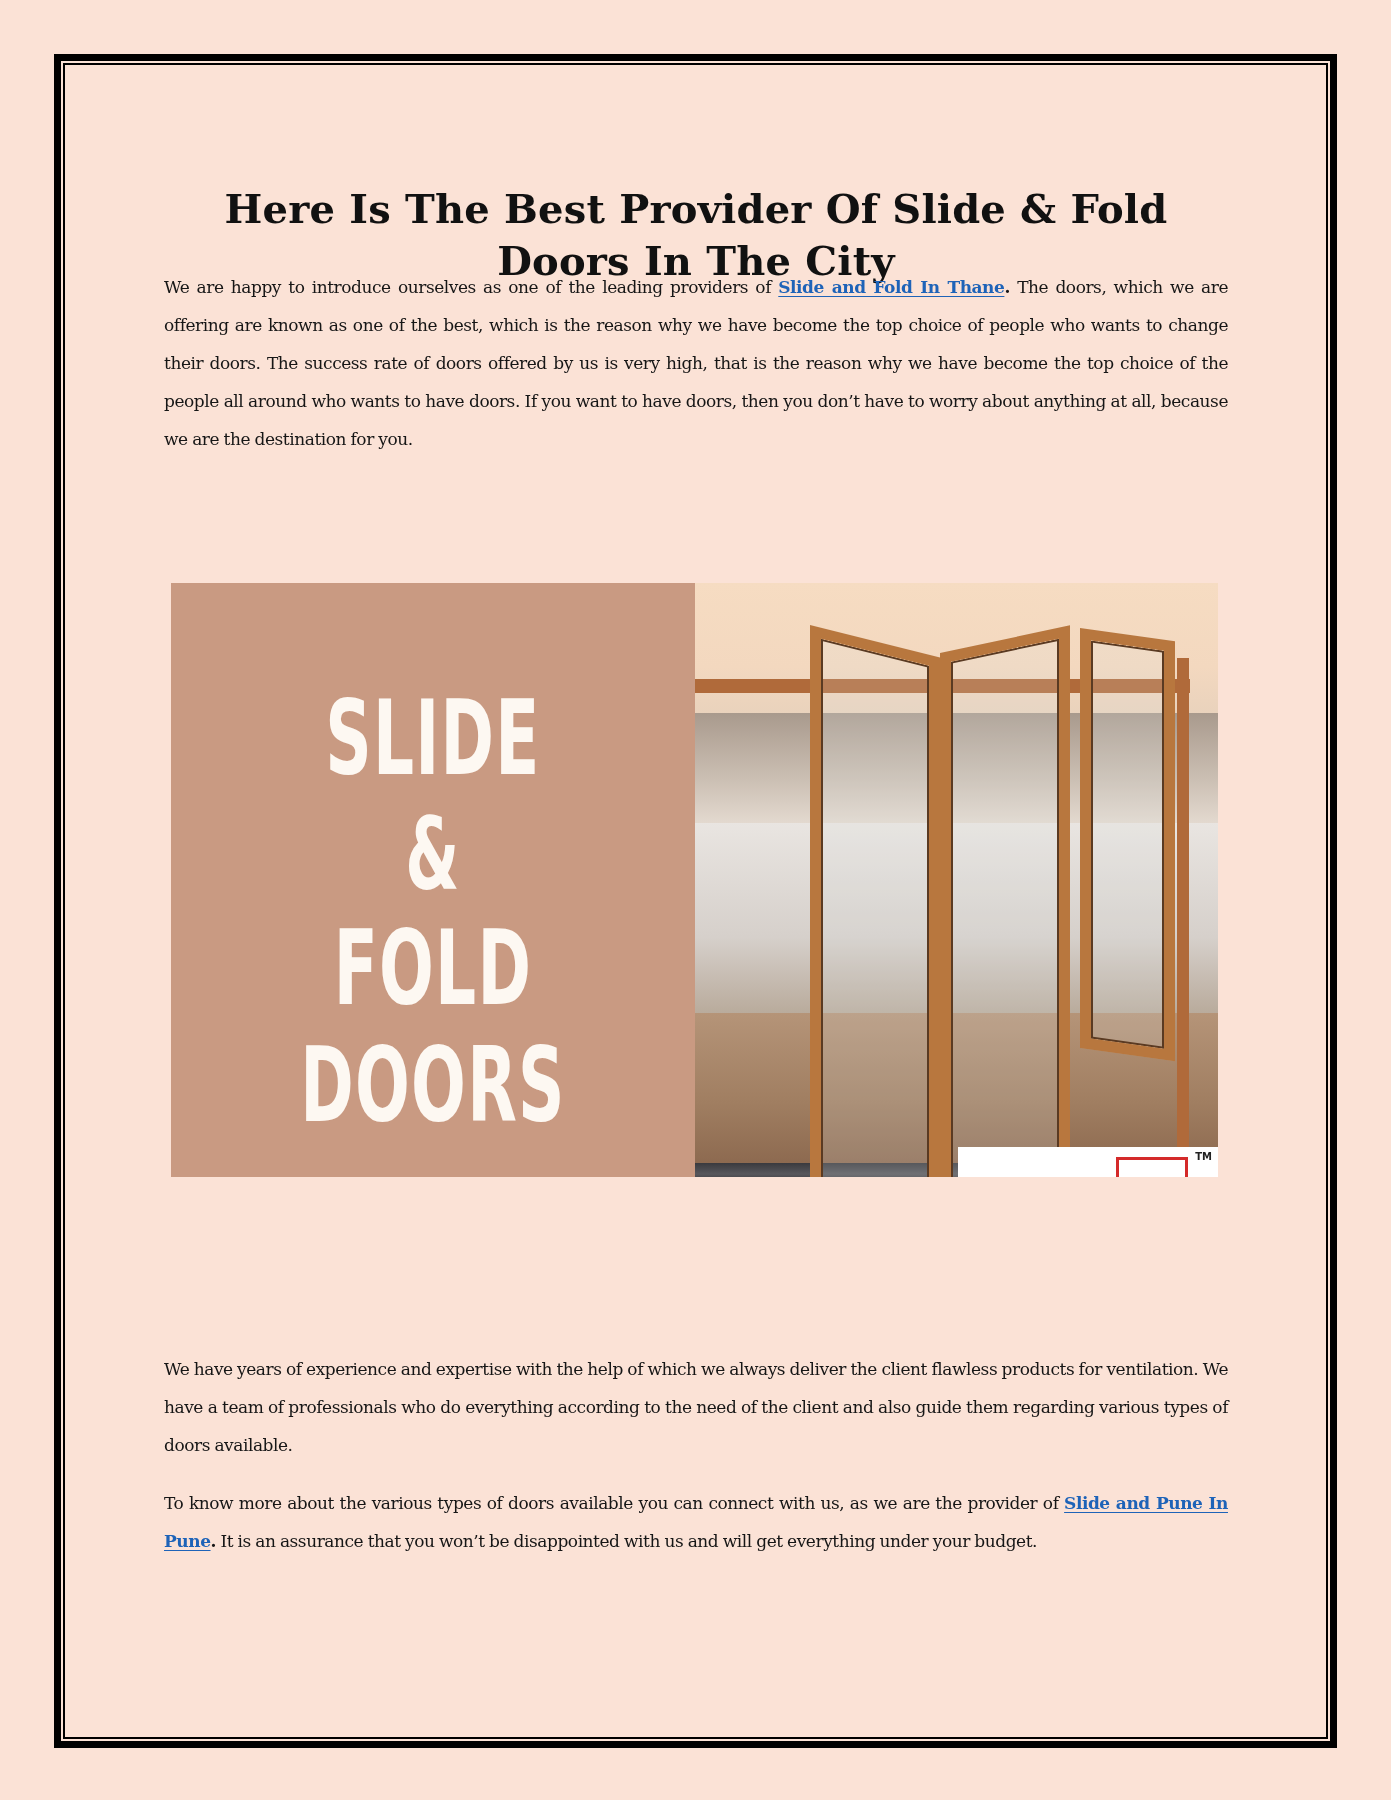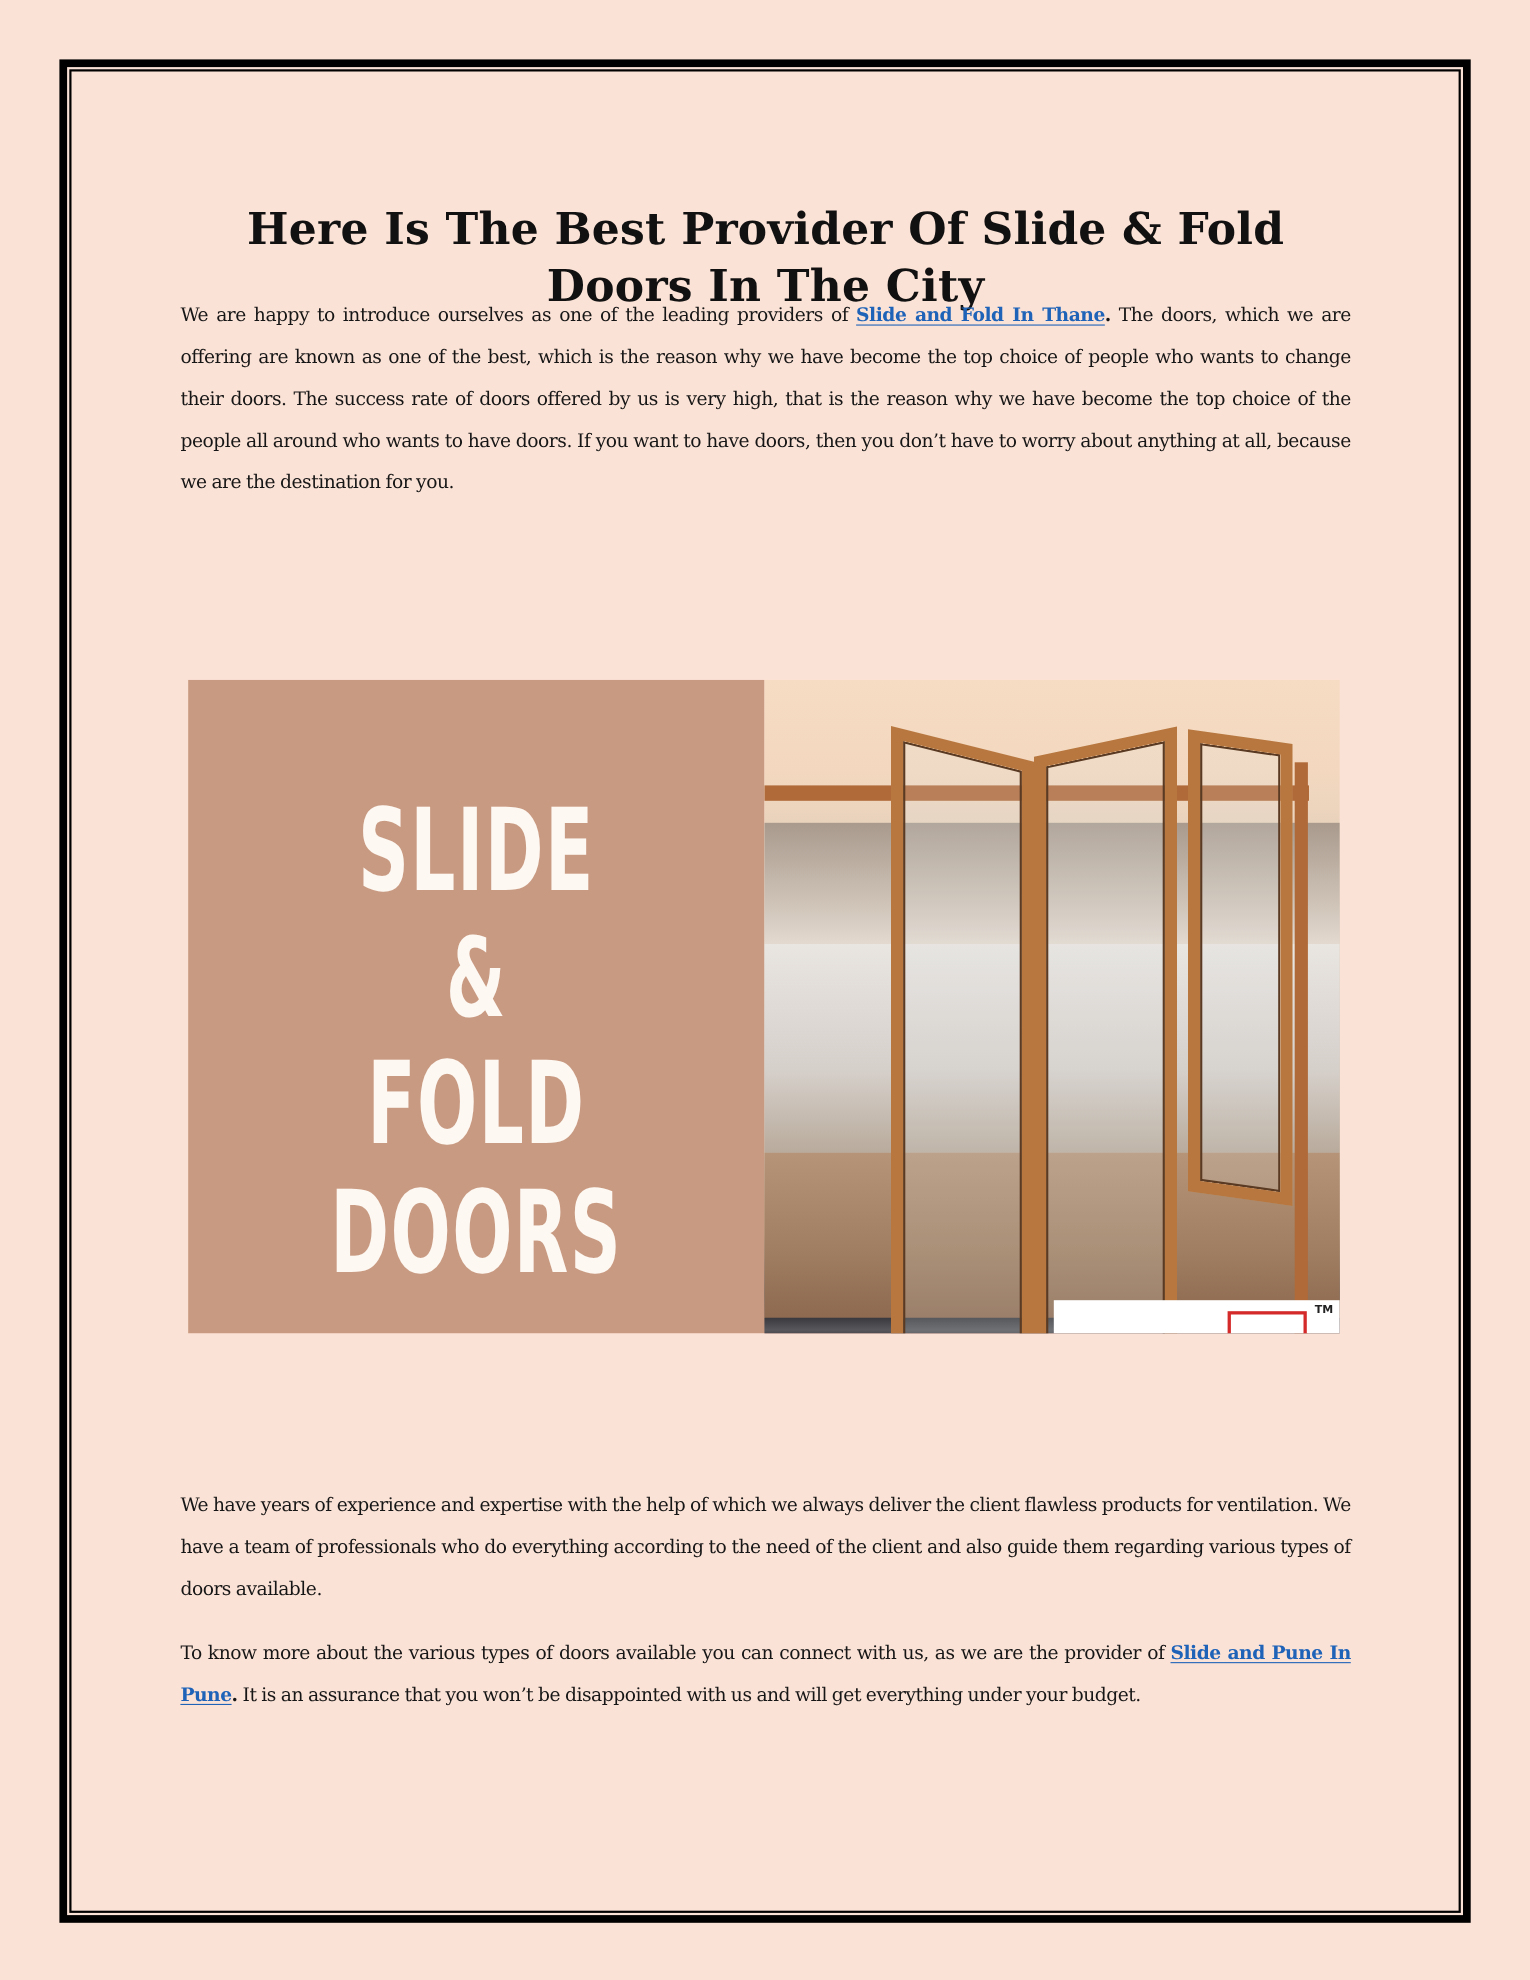--- a/index.html
+++ b/index.html
@@ -30,21 +30,21 @@
   .p2 { top: 1350px; }
   .p3 { top: 1484px; }
 
   .link {
     color: #1e63b8; font-weight: bold; text-decoration: underline; text-underline-offset: 3px;
     cursor: pointer;
   }
   .bold-dot { font-weight: bold; }
 
   .hero {
-    position: absolute; left: 171px; top: 618px; width: 1047px; height: 594px; overflow: hidden;
+    position: absolute; left: 171px; top: 583px; width: 1047px; height: 594px; overflow: hidden;
   }
   .hero-left {
     position: absolute; left: 0; top: 0; width: 524px; height: 697px; background: #c99a82;
   }
   .hero-words {
     position: absolute; left: 0; top: 0; width: 524px; height: 697px;
   }
   .hero-word {
     position: absolute; left: 0; width: 524px; text-align: center;
     font-family: "DejaVu Sans", "Liberation Sans", sans-serif; font-weight: bold;

